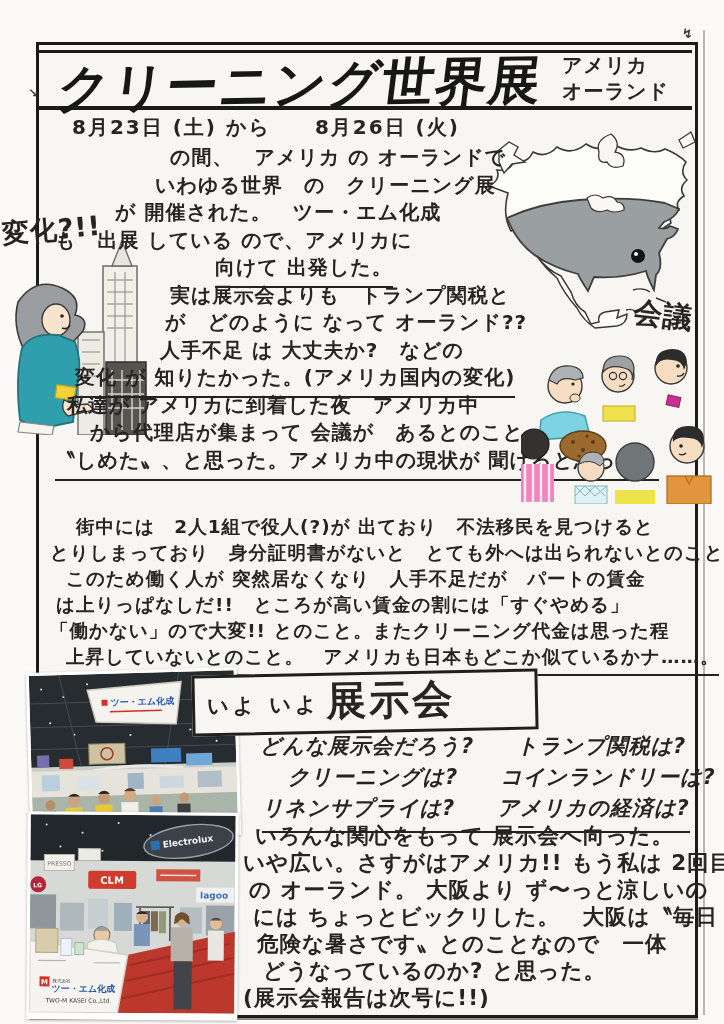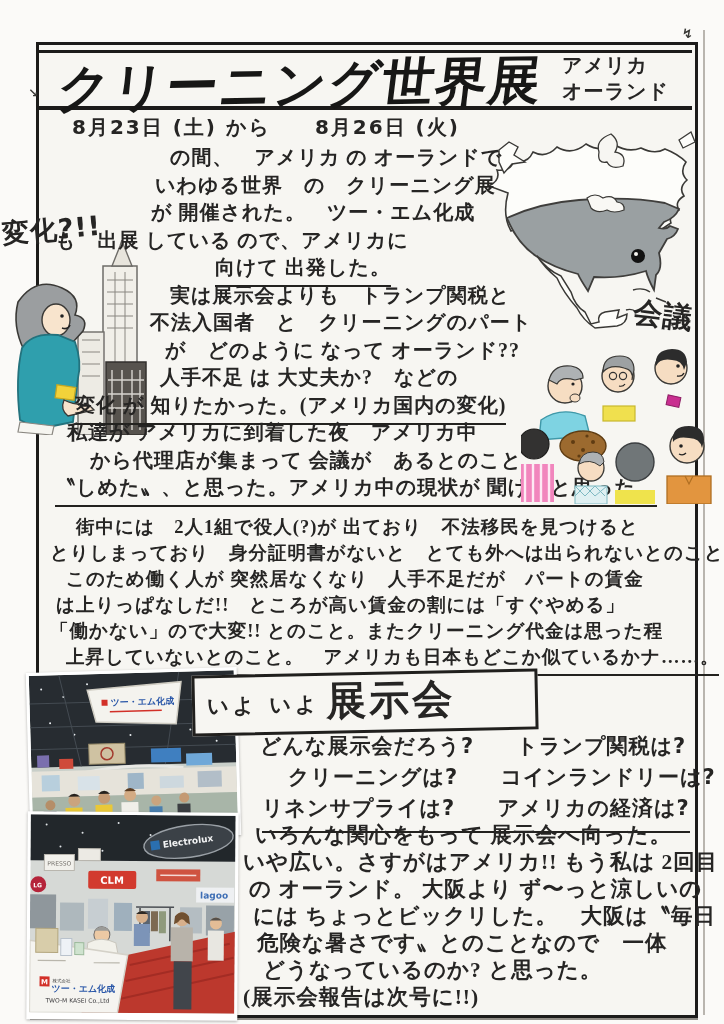--- a/index.html
+++ b/index.html
@@ -4,38 +4,38 @@
 <style>
   html,body{margin:0;padding:0;background:#ffffff;}
   #stage{position:relative;width:724px;height:1024px;background:#fbfaf8;overflow:hidden;
          font-family:"DejaVu Sans",sans-serif;color:#262524;}
   .frame{position:absolute;left:36px;top:42px;width:656px;height:970px;
          border:3px solid #1c1b1a;background:#f7f6f2;}
   .scanline-r{position:absolute;left:703px;top:30px;width:2px;height:985px;background:#b9b5af;}
   .scanline-b{position:absolute;left:30px;top:1018px;width:668px;height:2px;background:#8f8c86;}
   .rule{position:absolute;background:#1c1b1a;}
   .hand{font-weight:700;letter-spacing:1px;}
-  .line{white-space:nowrap;font-family:Liberation Serif, serif;}
+  .line{white-space:nowrap;}
   .ul{border-bottom:2.5px solid #23221f;padding-bottom:7px;}
   .page-title{position:absolute;left:58px;top:50px;font-size:52px;font-weight:900;
               letter-spacing:1px;transform:skewX(-8deg) rotate(-1deg);color:#171716;}
   .title-loc{position:absolute;left:562px;top:52px;font-size:20px;font-weight:700;line-height:26px;}
   .date-line{position:absolute;left:72px;top:114px;font-size:20px;font-weight:700;letter-spacing:2px;}
   .intro{position:absolute;left:55px;top:144px;font-size:20px;line-height:27.5px;font-weight:700;}
   .street{position:absolute;left:50px;top:514px;font-size:18.5px;line-height:26px;font-weight:700;}
   .change-label{position:absolute;left:2px;top:212px;font-size:27px;font-weight:900;transform:rotate(-5deg);}
   .meeting-label{position:absolute;left:633px;top:296px;font-size:29px;font-weight:900;transform:rotate(7deg);}
   .photo{position:absolute;background:#fff;padding:3px;box-shadow:0 1px 3px rgba(0,0,0,.3);}
   .photo1{left:28px;top:670px;transform:rotate(-1.6deg);}
   .photo2{left:27px;top:812px;transform:rotate(.4deg);}
   .ex-box{position:absolute;left:192px;top:672px;width:340px;height:55px;border:3.5px solid #201f1d;
           transform:rotate(-1.2deg);display:flex;align-items:center;background:#f7f6f2;}
   .ex-small{font-size:21px;font-weight:700;margin-left:12px;letter-spacing:4px;}
   .ex-big{font-size:40px;font-weight:900;letter-spacing:3px;margin-left:6px;transform:translateY(-2px);}
-  .questions{position:absolute;left:246px;top:731px;font-size:21px;font-weight:800;line-height:31px;}
+  .questions{position:absolute;left:246px;top:731px;font-size:21px;font-weight:800;line-height:31px;font-style:italic;}
   .q-row{white-space:nowrap;}
   .q-gap{display:inline-block;width:34px;}
   .closing{position:absolute;left:243px;top:822px;font-size:21.5px;line-height:27px;font-weight:700;}
   .closing .c-last{text-align:left;width:430px;}
   .mark{position:absolute;color:#3a3936;font-weight:700;}
   svg text{font-family:"DejaVu Sans",sans-serif;}
 </style>
 </head>
 <body>
 
@@ -92,25 +92,24 @@
     <path d="M56,88 q6,2 8,-3" fill="none" stroke="#222" stroke-width="1.6"></path>
     <path d="M16,108 q10,-16 36,-13 l17,7 q7,20 3,36 l-5,44 -20,4 q-20,2 -33,-6 q-5,-42 2,-72 z" fill="#2f9fad" stroke="#23727d" stroke-width="1.8"></path>
     <rect x="50" y="146" width="19" height="13" fill="#f2d23a" stroke="#c4a623" stroke-width="1.3" transform="rotate(8 59 152)"></rect>
     <path d="M58,160 q12,6 24,4 l6,6 -26,6 q-8,-6 -4,-16 z" fill="#f8e4cd" stroke="#3a3936" stroke-width="1.3"></path>
     <path d="M14,182 l34,4 -2,9 -34,-3 z" fill="#f6f5f0" stroke="#8a8781" stroke-width="1.2"></path>
   </svg>
 
   <div class="intro hand">
     <div class="line" style="margin-left:115px">の間、　アメリカ の オーランドで</div>
     <div class="line" style="margin-left:100px">いわゆる世界　の　クリーニング展</div>
-    <div class="line" style="margin-left:96px">が 開催された。　ツー・エム化成</div>
+    <div class="line" style="margin-left:60px">が 開催された。　ツー・エム化成</div>
     <div class="line" style="">も　出展 している ので、アメリカに</div>
     <div class="line" style="margin-left:160px"><span class="ul">向けて 出発した。</span></div>
     <div class="line" style="margin-left:115px">実は展示会よりも　トランプ関税と</div>
-    <div class="line" style="margin-left:95px">不法入国者　と　クリーニングのパート</div>
     <div class="line" style="margin-left:110px">が　どのように なって オーランド??</div>
     <div class="line" style="margin-left:105px">人手不足 は 大丈夫か?　などの</div>
     <div class="line" style="margin-left:20px"><span class="ul">変化 が 知りたかった。(アメリカ国内の変化)</span></div>
     <div class="line" style="margin-left:12px">私達が アメリカに到着した夜　アメリカ中</div>
     <div class="line" style="margin-left:35px">から代理店が集まって 会議が　あるとのこと。</div>
     <div class="line" style="margin-left:0px"><span class="ul">〝しめた〟、と思った。アメリカ中の現状が 聞けると思った。</span></div>
   </div>
 
   <div class="meeting-label hand">会議</div>
   <svg style="position:absolute;left:521px;top:326px;" width="196" height="178" viewBox="0 0 196 178">

